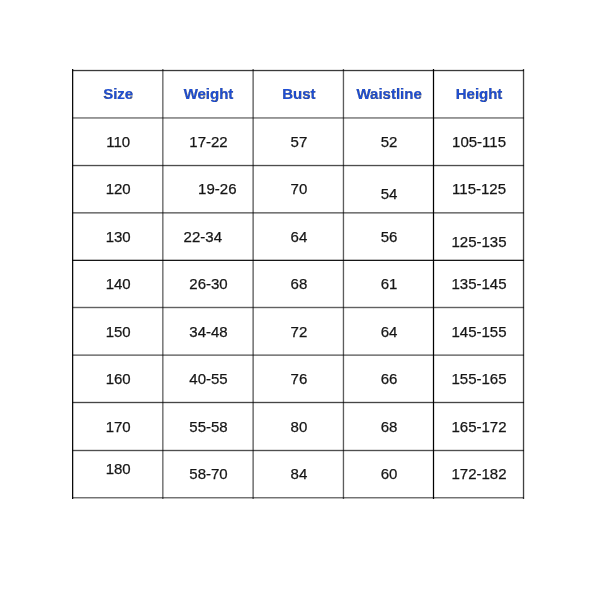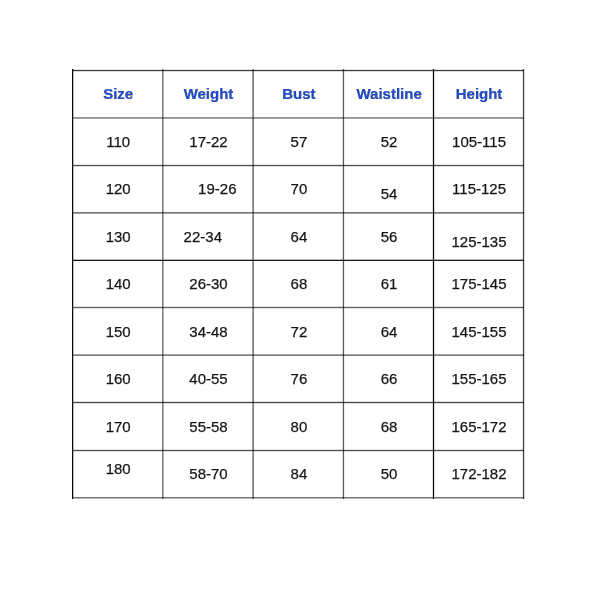--- a/index.html
+++ b/index.html
@@ -73,21 +73,21 @@
         <div class="cell dat" style="left:163.3px;top:212.4px;width:79px;height:47.65px">22-34</div>
         <div class="cell dat" style="left:253.7px;top:212.4px;width:90.5px;height:47.65px">64</div>
         <div class="cell dat" style="left:344.2px;top:212.4px;width:89.9px;height:47.65px">56</div>
         <div class="cell dat" style="left:434.1px;top:212.4px;width:89.9px;height:59px">125-135</div>
       </div>
       <div class="row-group">
         <div class="cell dat" style="left:73px;top:260.05px;width:90.3px;height:47.4px">140</div>
         <div class="cell dat" style="left:163.3px;top:260.05px;width:90.4px;height:47.4px">26-30</div>
         <div class="cell dat" style="left:253.7px;top:260.05px;width:90.5px;height:47.4px">68</div>
         <div class="cell dat" style="left:344.2px;top:260.05px;width:89.9px;height:47.4px">61</div>
-        <div class="cell dat" style="left:434.1px;top:260.05px;width:89.9px;height:47.4px">175-145</div>
+        <div class="cell dat" style="left:434.1px;top:260.05px;width:89.9px;height:47.4px">135-145</div>
       </div>
       <div class="row-group">
         <div class="cell dat" style="left:73px;top:307.45px;width:90.3px;height:47.35px">150</div>
         <div class="cell dat" style="left:163.3px;top:307.45px;width:90.4px;height:47.35px">34-48</div>
         <div class="cell dat" style="left:253.7px;top:307.45px;width:90.5px;height:47.35px">72</div>
         <div class="cell dat" style="left:344.2px;top:307.45px;width:89.9px;height:47.35px">64</div>
         <div class="cell dat" style="left:434.1px;top:307.45px;width:89.9px;height:47.35px">145-155</div>
       </div>
       <div class="row-group">
         <div class="cell dat" style="left:73px;top:354.8px;width:90.3px;height:47.5px">160</div>
@@ -100,18 +100,18 @@
         <div class="cell dat" style="left:73px;top:402.3px;width:90.3px;height:47.75px">170</div>
         <div class="cell dat" style="left:163.3px;top:402.3px;width:90.4px;height:47.75px">55-58</div>
         <div class="cell dat" style="left:253.7px;top:402.3px;width:90.5px;height:47.75px">80</div>
         <div class="cell dat" style="left:344.2px;top:402.3px;width:89.9px;height:47.75px">68</div>
         <div class="cell dat" style="left:434.1px;top:402.3px;width:89.9px;height:47.75px">165-172</div>
       </div>
       <div class="row-group">
         <div class="cell dat" style="left:73px;top:450.05px;width:90.3px;height:37px">180</div>
         <div class="cell dat" style="left:163.3px;top:450.05px;width:90.4px;height:46.95px">58-70</div>
         <div class="cell dat" style="left:253.7px;top:450.05px;width:90.5px;height:46.95px">84</div>
-        <div class="cell dat" style="left:344.2px;top:450.05px;width:89.9px;height:46.95px">50</div>
+        <div class="cell dat" style="left:344.2px;top:450.05px;width:89.9px;height:46.95px">60</div>
         <div class="cell dat" style="left:434.1px;top:450.05px;width:89.9px;height:46.95px">172-182</div>
       </div>
 
   </div>
 </div>
 
 </body></html>

